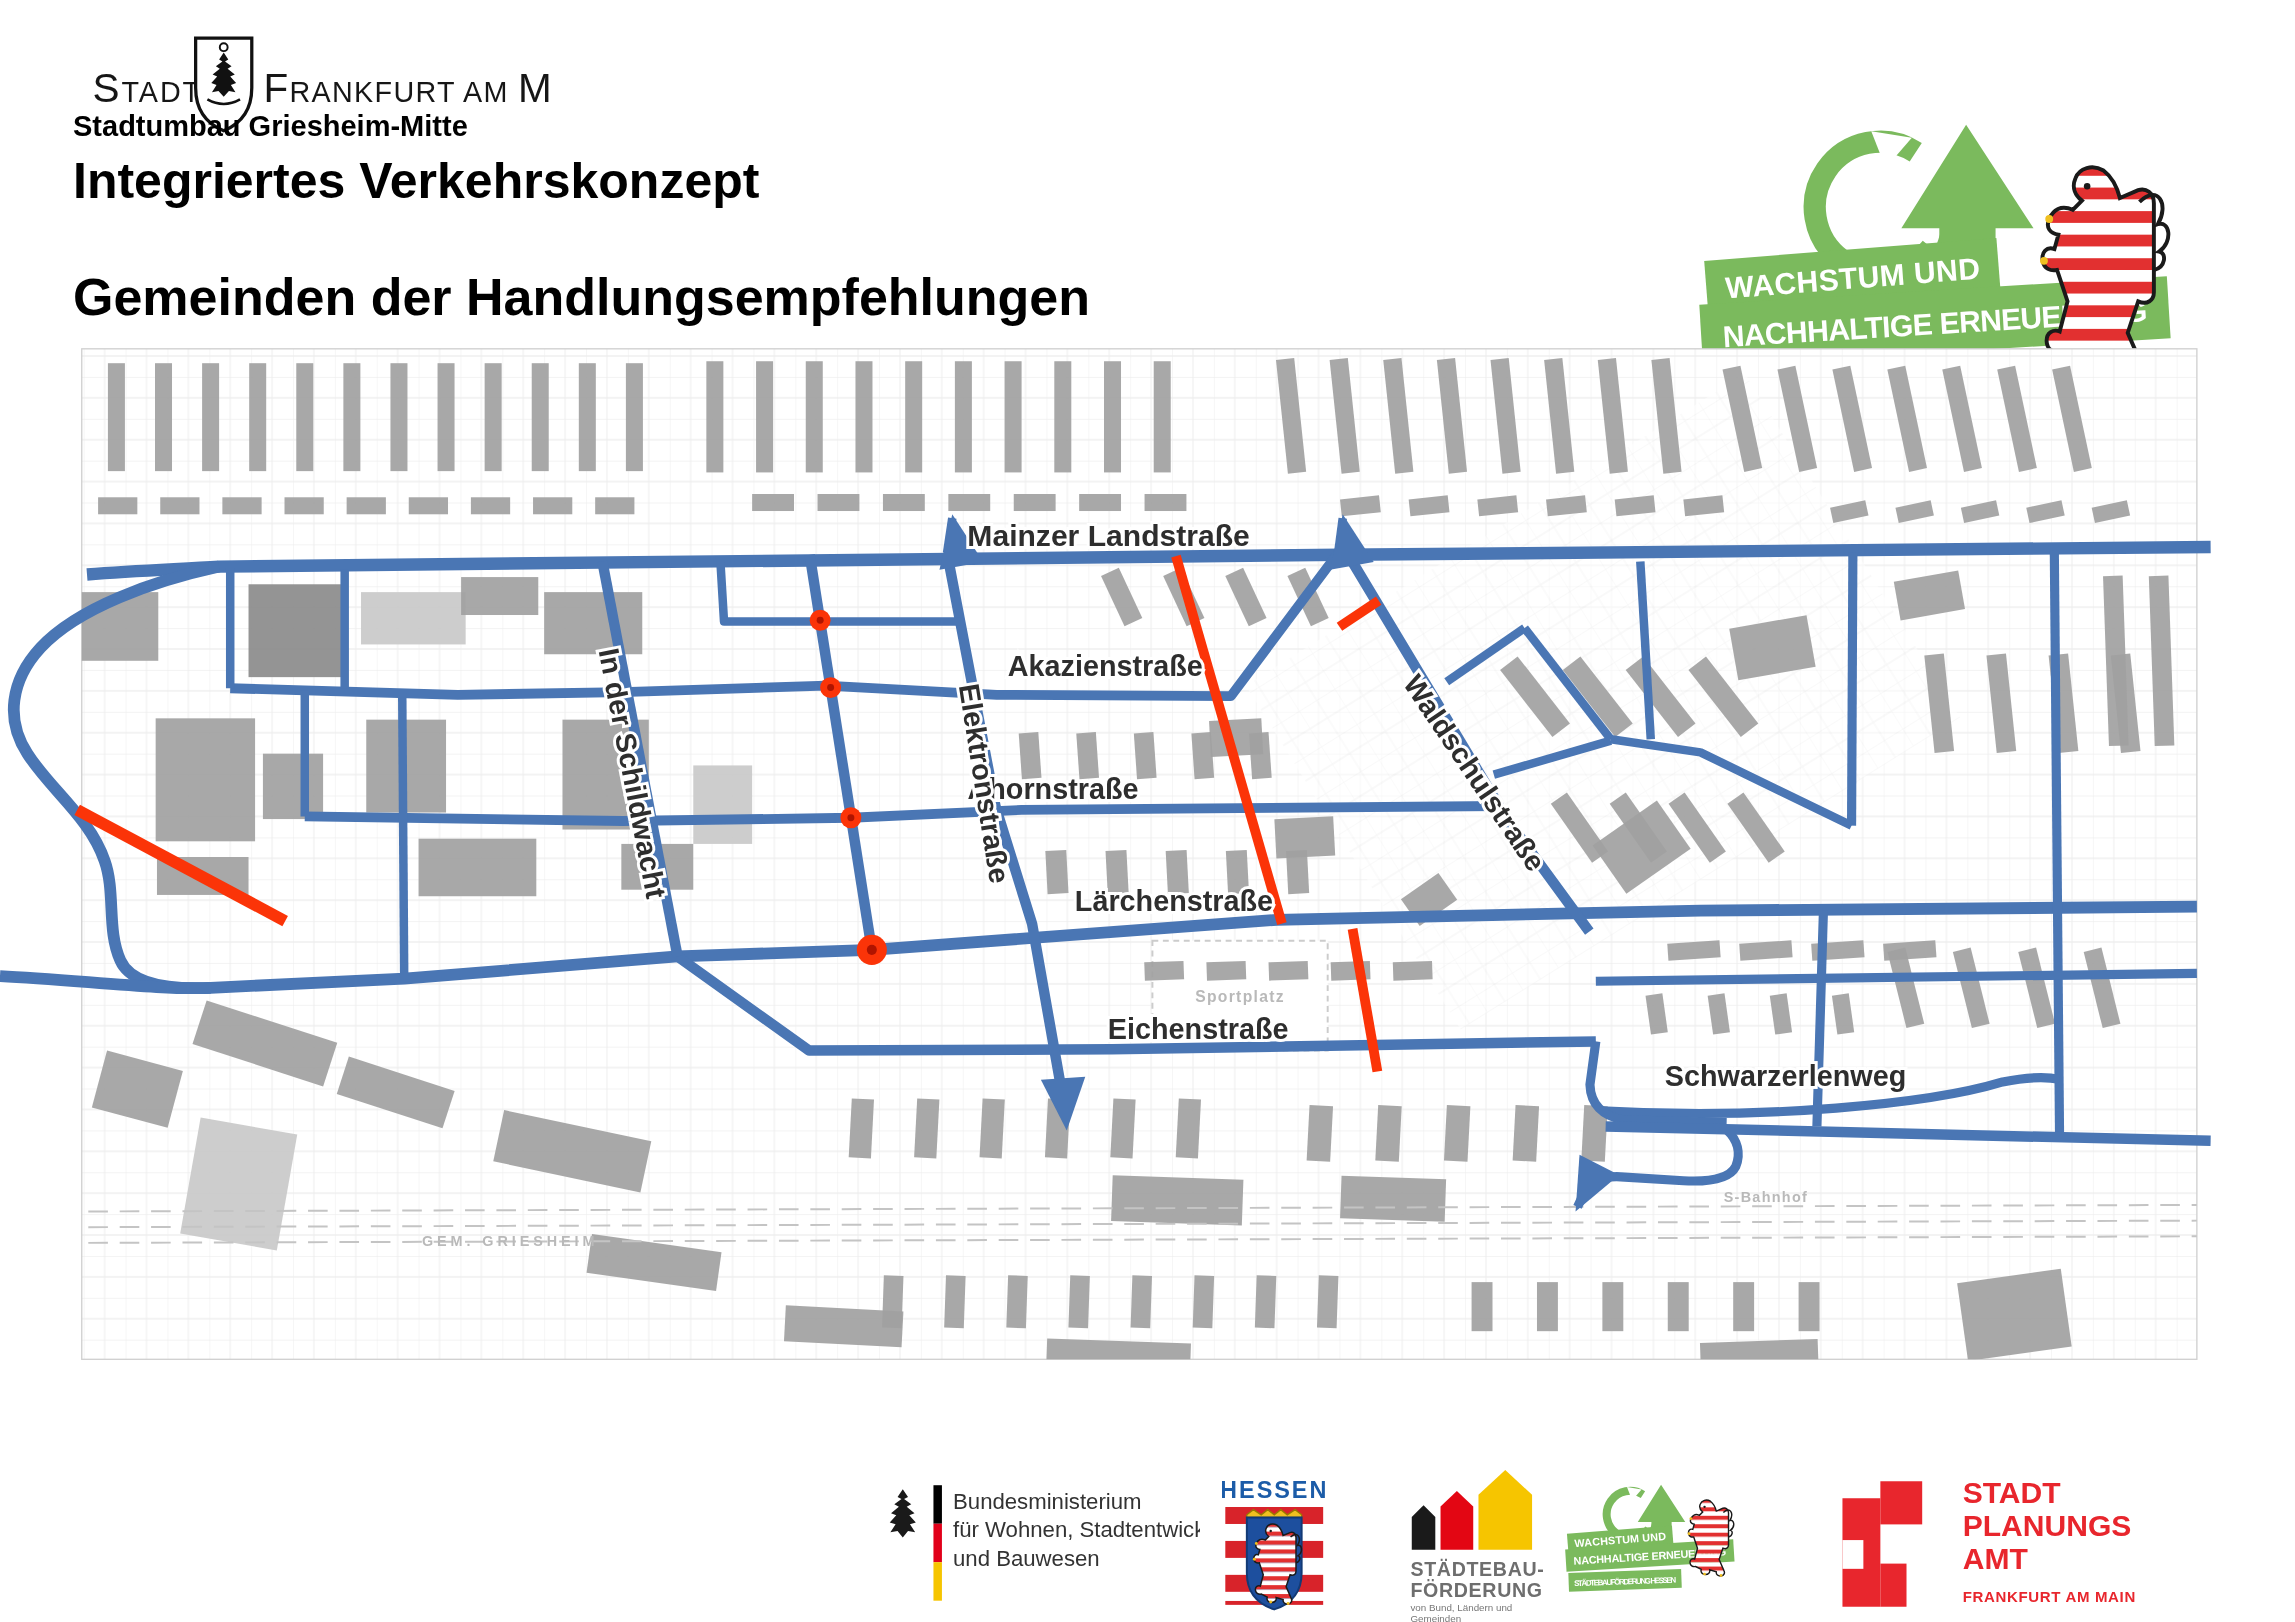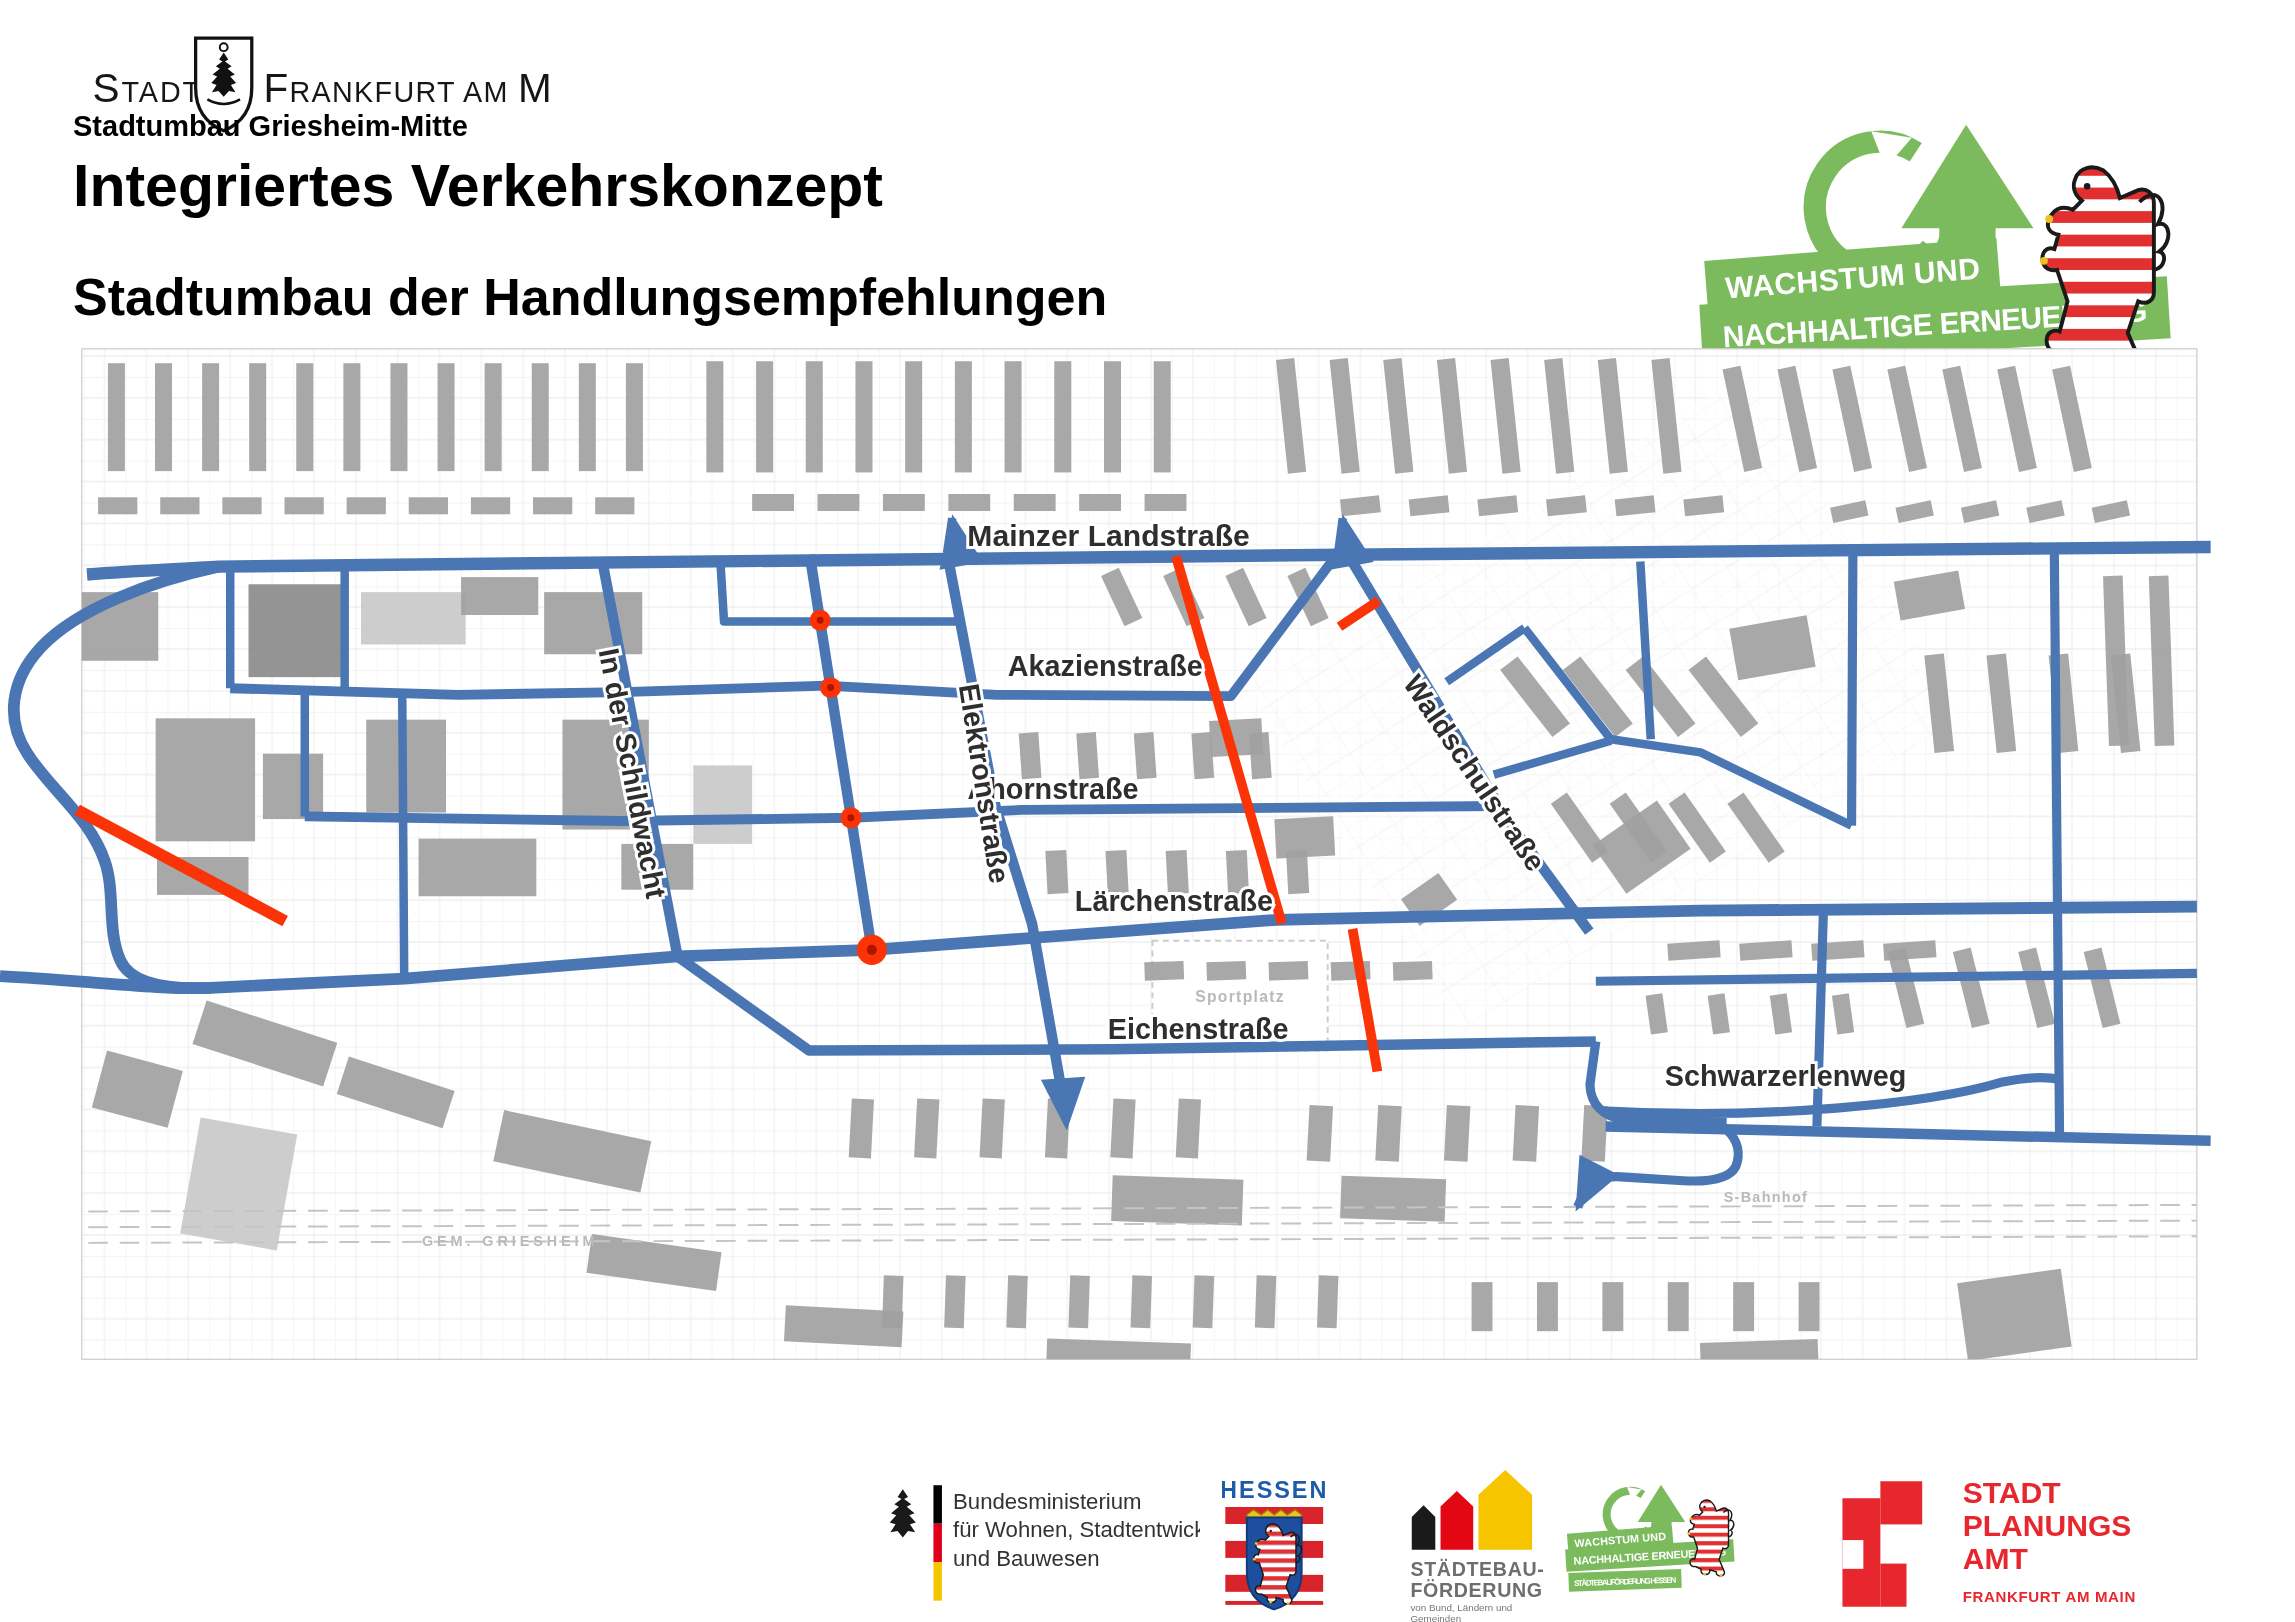--- a/index.html
+++ b/index.html
@@ -1,21 +1,21 @@
 <!DOCTYPE html>
 <html style="font-size:10.5px"><head>
 <meta charset="utf-8">
 <style>
   html,body{margin:0;padding:0;background:#ffffff;}
   .page{position:relative;width:2295px;height:1622px;background:#fff;overflow:hidden;
         font-family:"Liberation Sans", sans-serif;}
   .abs{position:absolute;}
   
   .subtitle{left:73px;top:110px;font-size:29px;font-weight:bold;color:#000;letter-spacing:0;}
-  .title{left:73px;top:152px;font-size:59px;font-weight:bold;color:#000;}
+  .title{left:73px;top:152px;font-size:50px;font-weight:bold;color:#000;}
   .heading{left:73px;top:267px;font-size:52px;font-weight:bold;color:#000;}
   
   .citylogo{left:92px;top:25px;width:458px;height:111px;}
   
   .growth-big{left:1675px;top:92px;width:543px;height:373px;}
   .growth-small{left:1556px;top:1473px;width:196px;height:134px;}
   svg text{font-family:"Liberation Sans", sans-serif;}
   .bannertext{fill:#ffffff;font-weight:bold;}
   .st-label{font-weight:bold;fill:#2e2e2e;stroke:#ffffff;stroke-width:9px;paint-order:stroke;}
   .faint-label{fill:#b9b9b9;font-weight:bold;}
@@ -32,21 +32,21 @@
       <path d="M2,2 h86 v76 q0,48 -43,66 q-43,-18 -43,-66 Z" fill="#fff" stroke="#111" stroke-width="5"></path>
       <path d="M45,24 l7,11 -5,3 10,7 -6,4 11,9 -7,3 9,10 -8,3 7,11 -10,-2 -8,9 -8,-9 -10,2 7,-11 -8,-3 9,-10 -7,-3 11,-9 -6,-4 10,-7 -5,-3 z" fill="#111"></path>
       <circle cx="45" cy="16" r="6" fill="none" stroke="#111" stroke-width="3"></circle>
       <path d="M20,96 q25,14 50,0" fill="none" stroke="#111" stroke-width="4"></path>
     </g>
     <text x="262" y="118" fill="#161616" style="letter-spacing:2px"><tspan font-size="62">F</tspan><tspan font-size="44">RANKFURT AM </tspan><tspan font-size="62">M</tspan><tspan font-size="44">AIN</tspan></text>
   </svg>
 
   <div class="abs subtitle">Stadtumbau Griesheim-Mitte</div>
   <div class="abs title">Integriertes Verkehrskonzept</div>
-  <div class="abs heading">Stadtumbau der Handlungsempfehlungen</div>
+  <div class="abs heading">Gemeinden der Handlungsempfehlungen</div>
 
   <svg class="abs growth-big" viewBox="0 0 830 570">
     <defs>
       <pattern id="lionstripes" width="40" height="36" patternUnits="userSpaceOnUse">
         <rect width="40" height="18" fill="#e23030"></rect>
           <rect y="18" width="40" height="18" fill="#ffffff"></rect>
       </pattern>
       <g id="growth-logo-g">
 
         <g stroke="#7bba5d" fill="none" stroke-width="34">

